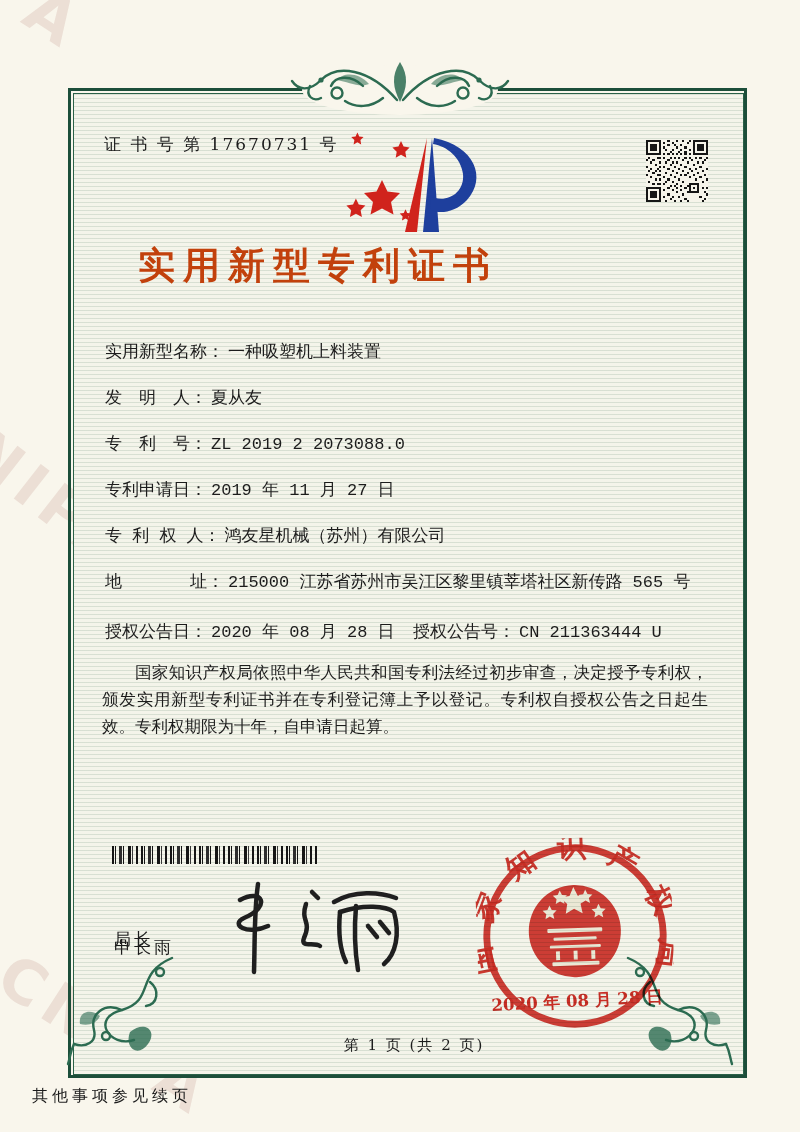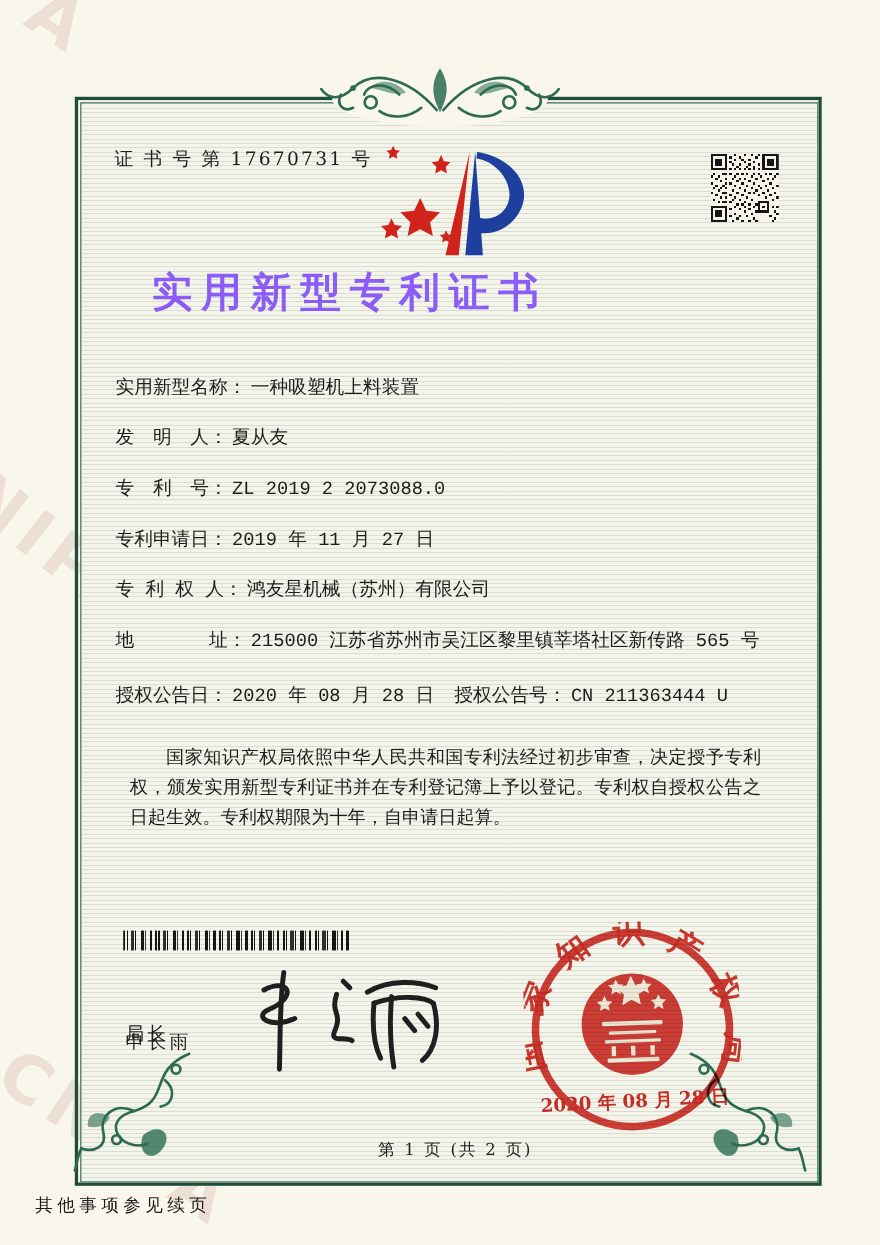--- a/index.html
+++ b/index.html
@@ -22,29 +22,29 @@
   .frame-inner{
     width:100%;height:100%;border:1.5px solid #2a6148;
     background:#f4f4ea;
     background-image:repeating-linear-gradient(180deg,
       rgba(104,140,116,.20) 0px, rgba(104,140,116,.20) 1px,
       transparent 1px, transparent 4px);
   }
   .cert-no{position:absolute;left:104px;top:133px;font-size:17px;letter-spacing:2px;}
   .title{
     position:absolute;left:0;top:241px;width:636px;text-align:center;
-    font-size:37px;font-weight:700;letter-spacing:8px;color:#8b5cf6;margin:0;
+    font-size:37px;font-weight:700;letter-spacing:8px;color:#c2410c;margin:0;
   }
   .field-row{position:absolute;left:105px;font-size:17px;white-space:nowrap;font-family:Liberation Mono, monospace;}
   .flabel{margin-right:4px}
   .paras{
     position:absolute;left:102px;top:659px;width:606px;
     font-size:16.5px;line-height:27px;text-align:justify;
   }
-  .paras p{margin:16px;text-indent:2em}
+  .paras p{margin:0;text-indent:2em}
   .barcode{
     position:absolute;left:112px;top:846px;width:206px;height:18px;
     background-image:
       repeating-linear-gradient(90deg,#151515 0 2px,transparent 2px 3px,#151515 3px 4px,
       transparent 4px 7px,#2e2e2e 7px 10px,transparent 10px 11px,#151515 11px 12px,
       transparent 12px 16px,#151515 16px 19px,transparent 19px 20px,#3a3a3a 20px 21px,
       transparent 21px 24px,#151515 24px 26px,transparent 26px 29px);
   }
   .signer{position:absolute;left:114px;font-size:17px;letter-spacing:3px}
   .signature{position:absolute;left:228px;top:878px;}

